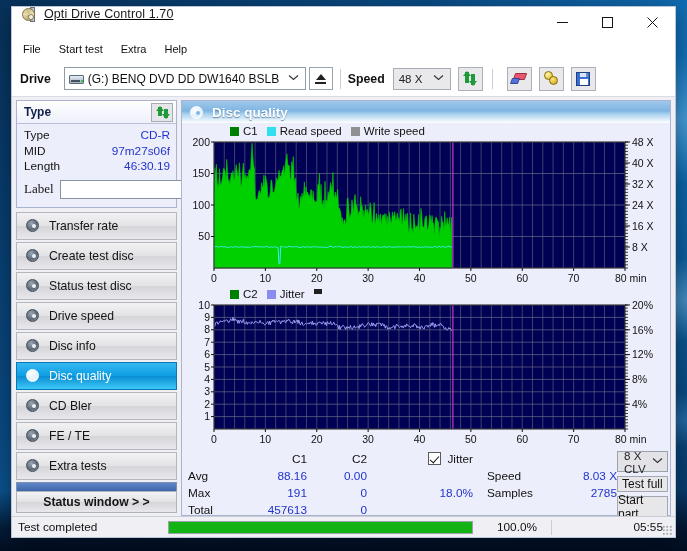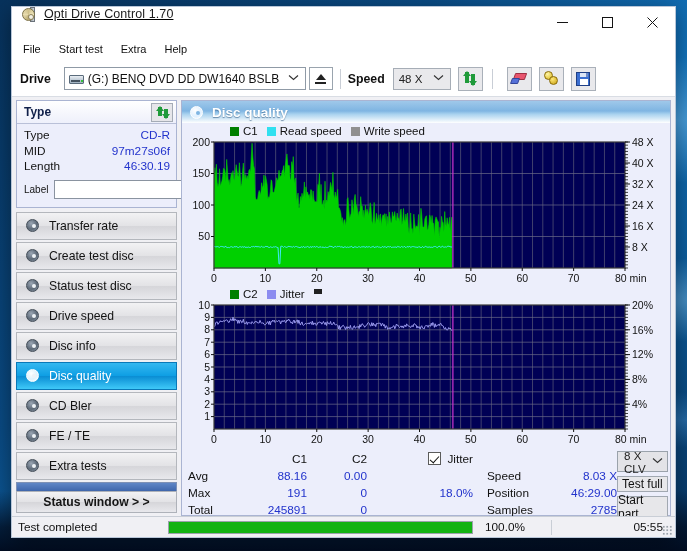--- a/index.html
+++ b/index.html
@@ -159,21 +159,21 @@
   .disc-hdr .t { font-size:12px; font-weight:bold; color:#10204a; }
   .disc-hdr .btn {
     margin-left:auto; width:22px;height:19px;background:#e6e6ea;border:1px solid #a5acb6;
     display:flex;align-items:center;justify-content:center;
   }
   .disc-rows { padding: 4px 6px 5px 7px; }
   .drow { display:flex; font-size:11.8px; line-height:15.5px; }
   .drow .k { color:#131313; }
   .drow .v { margin-left:auto; color:#2233cc; }
   .label-row { display:flex; align-items:center; margin-top:4px; padding-bottom:2px;}
-  .label-row .k { font-size:10px; color:#131313; margin-right:6px;}
+  .label-row .k { font-size:13px; color:#131313; margin-right:6px;font-family:Liberation Serif, serif;}
   .label-input {
     flex:1; height:19px; background:#fff; border:1px solid #8a93a0;
   }
   .cd-btn {
     margin-left:4px; width:23px;height:21px;background:#e6e6ea;border:1px solid #a5acb6;
     display:flex;align-items:center;justify-content:center;
   }
   .cd-ico{width:15px;height:15px;border-radius:50%;
     background: radial-gradient(circle at 40% 35%, #ffffc8 0%, #e3dd7c 35%, #c9c259 60%, #f3eeae 85%);
     border:1px solid #7b7436; position:relative;}
@@ -276,21 +276,21 @@
   .statusbar {
     height: 21px; flex:none; display:flex; align-items:center;
     background:#f0f0f4; border-top:1px solid #c9ced6; font-size:11.8px; color:#111;
     padding-left:6px;
   }
   .sb-text { width:150px; }
   .sb-prog {
     width: 305px; height:13px; background:#fff; border:1px solid #9aa2ab; position:relative;
   }
   .sb-prog .fill { position:absolute; left:0;top:0;bottom:0; background:#12b312; }
-  .sb-pct { width:78px; padding-left:12px; }
+  .sb-pct { width:78px; padding-left:24px; }
   .sb-sep { width:1px;height:15px;background:#c9ced6; }
   .sb-time { margin-left:auto; padding-right:12px; }
   .sb-grip { position:absolute; right:3px; bottom:2px; width:10px;height:10px;
     background-image: radial-gradient(#9aa2ab 1px, transparent 1.2px);
     background-size: 3.5px 3.5px; }
 </style>
 </head>
 <body>
 
 <div class="desk-swoosh"></div>
@@ -820,38 +820,34 @@
               <span class="st-c2">0.00</span>
             </div>
             <div class="st-row">
               <span class="st-k">Max</span>
               <span class="st-c1">191</span>
               <span class="st-c2">0</span>
               <span class="st-jit">18.0%</span>
             </div>
             <div class="st-row">
               <span class="st-k">Total</span>
-              <span class="st-c1">245891</span>
+              <span class="st-c1">457613</span>
               <span class="st-c2">0</span>
               <span class="st-jit"></span>
             </div>
           </div>
 
           <div class="right-stats">
             <div class="rs-row">
               <span class="rs-k"></span>
                 <span class="rs-v"></span>
             </div>
             <div class="rs-row">
               <span class="rs-k">Speed</span>
               <span class="rs-v">8.03 X</span>
-            </div>
-            <div class="rs-row">
-              <span class="rs-k">Position</span>
-              <span class="rs-v">46:29.00</span>
             </div>
             <div class="rs-row">
               <span class="rs-k">Samples</span>
               <span class="rs-v">2785</span>
             </div>
           </div>
 
           <div class="btn-col">
             <div class="sel-clv">
               <span>8 X CLV</span>

